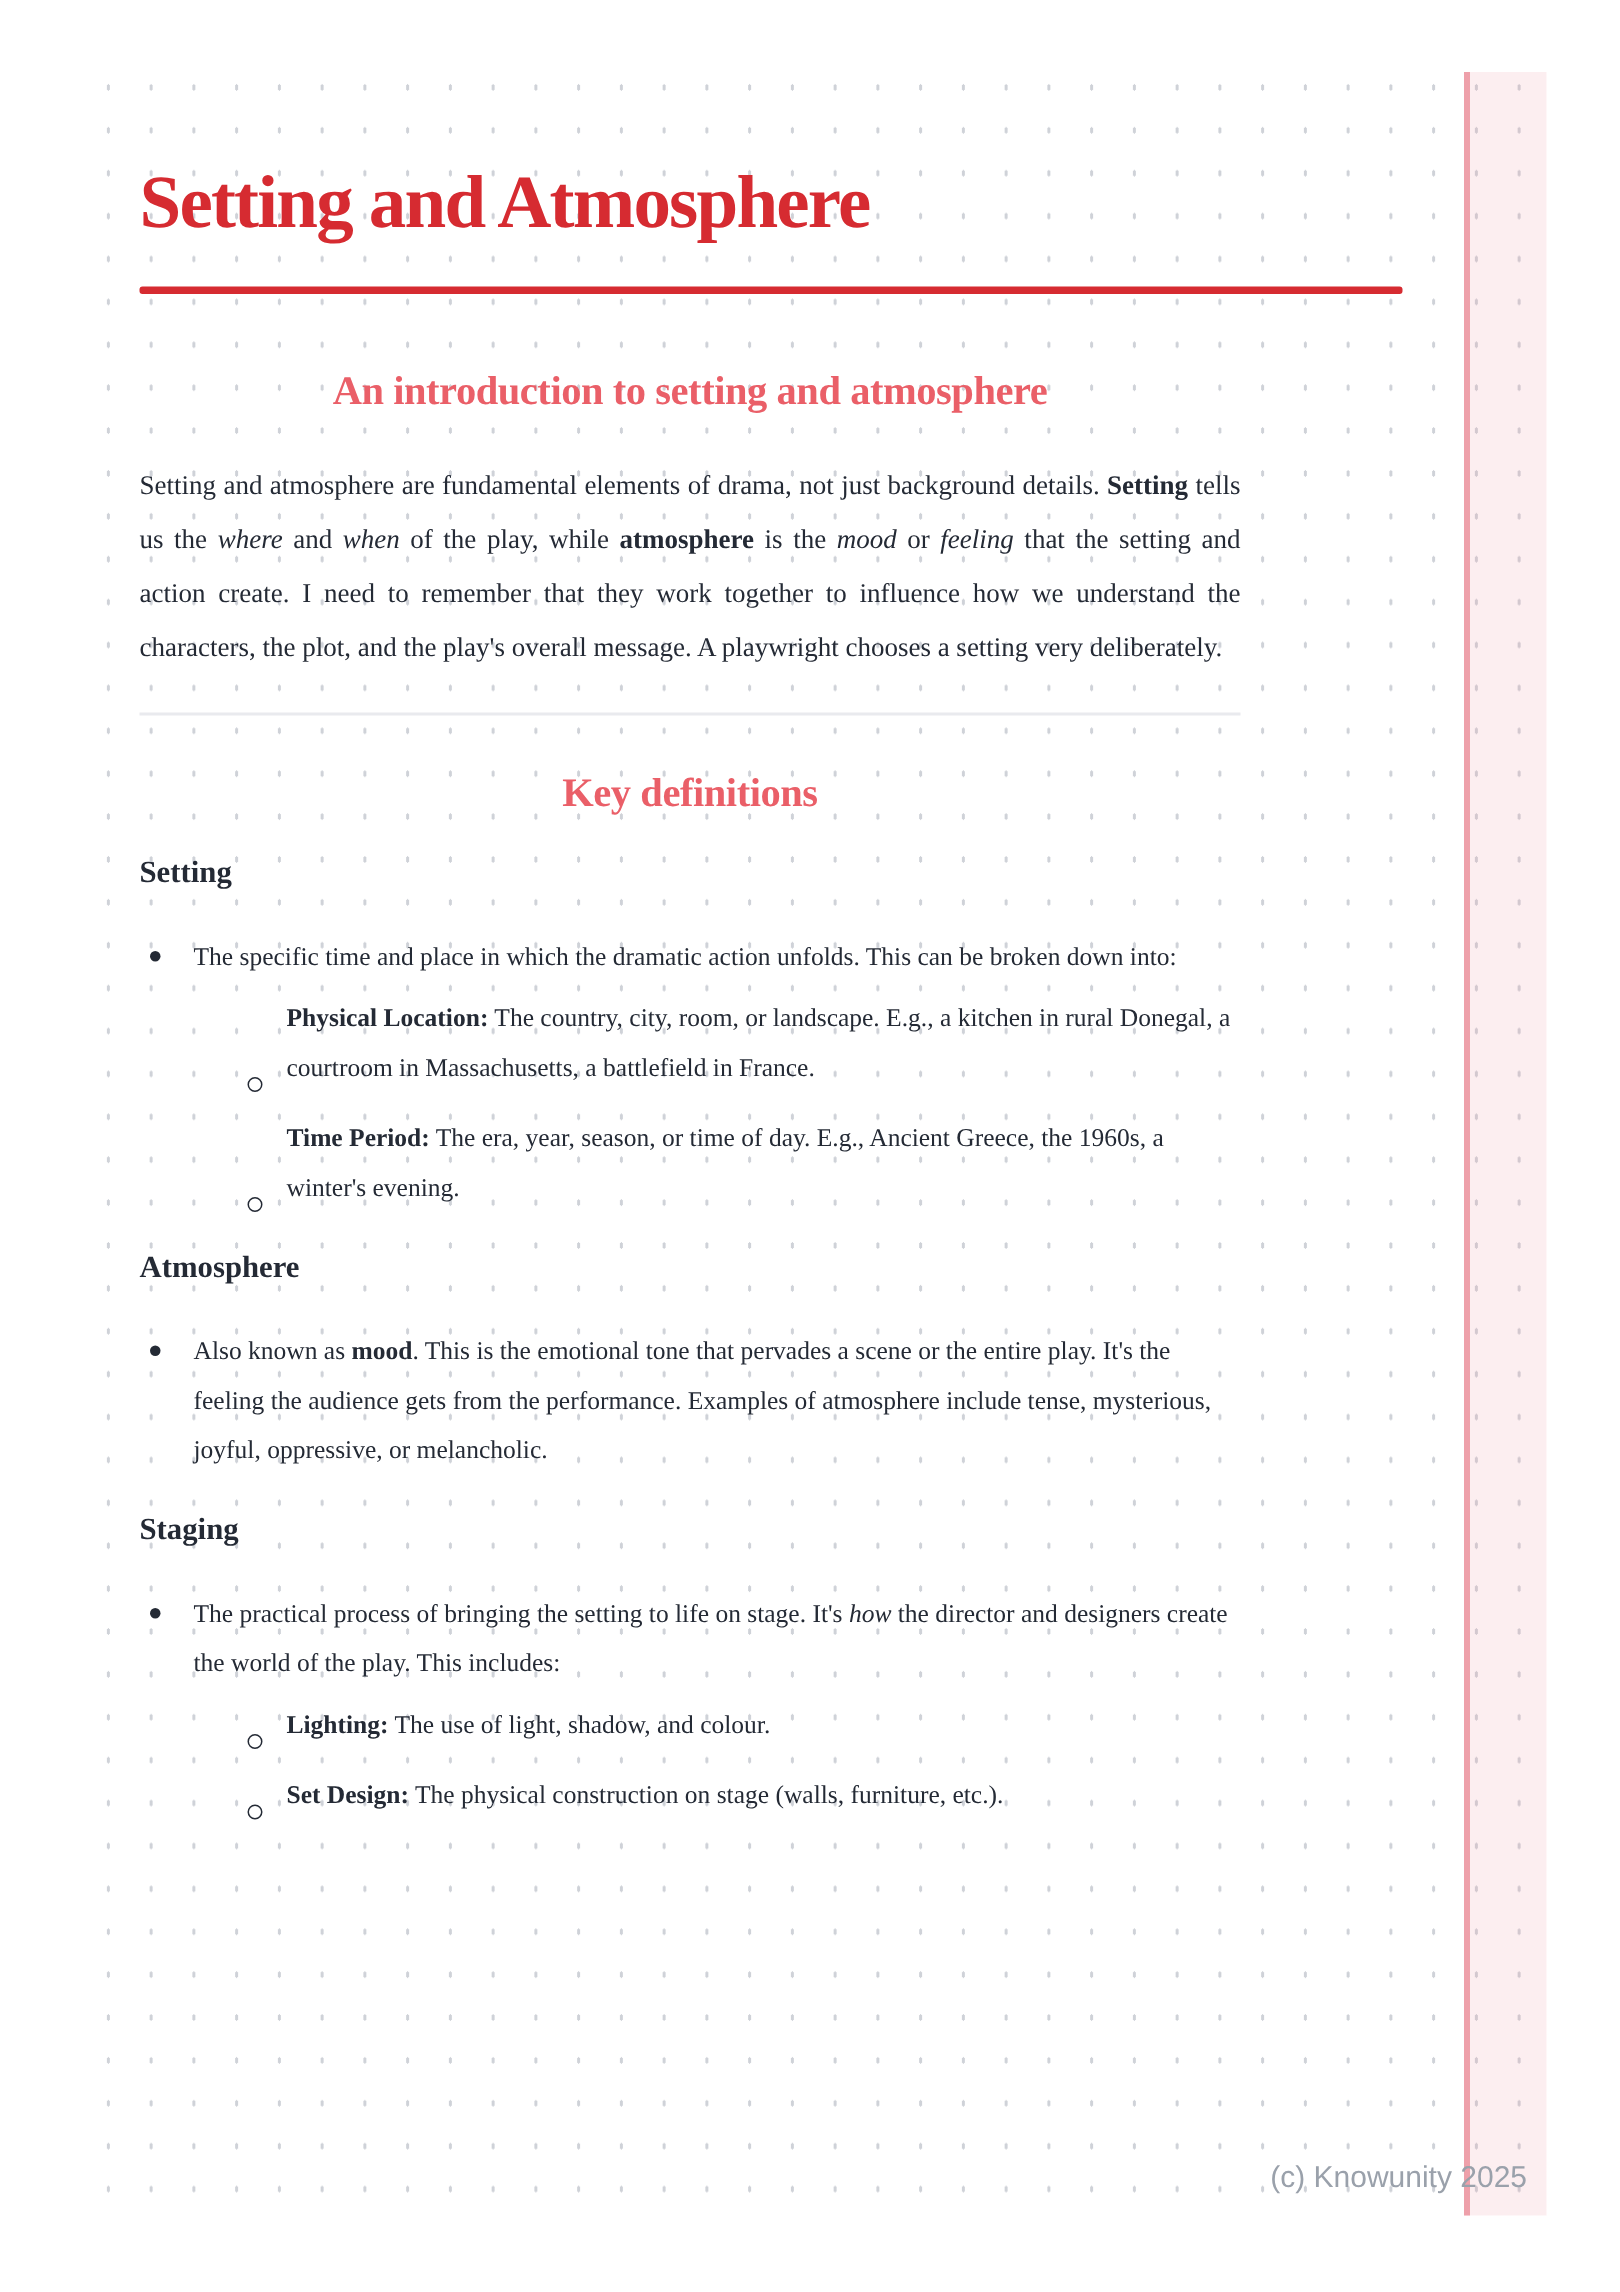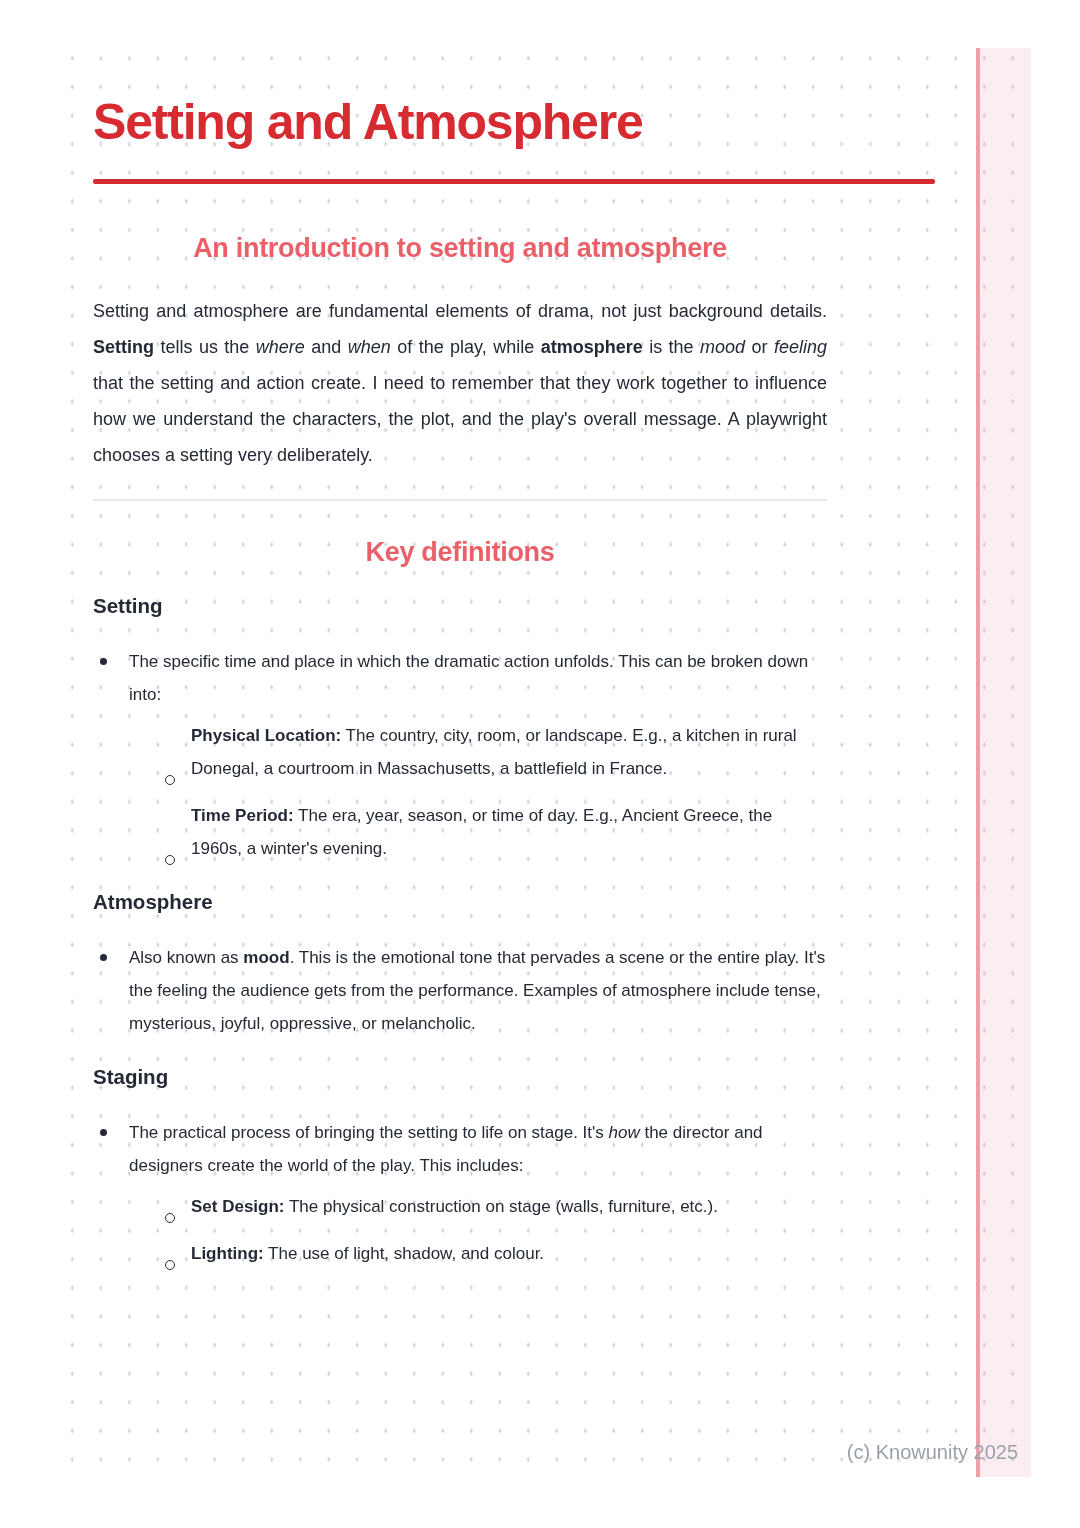--- a/index.html
+++ b/index.html
@@ -12,21 +12,21 @@
     position:absolute;left:58px;top:44px;width:973px;height:1433px;z-index:1;
     background-image:radial-gradient(ellipse 1.1px 2.4px at 50% 50%, var(--dot-gray,#cfd2d8) 96%, rgba(0,0,0,0) 100%);
     background-size:28.5px 28.6px;
   }
   
   .stripe{
     position:absolute;left:976px;top:48px;width:51px;height:1429px;z-index:2;
     background:rgba(236,150,160,0.16);
     border-left:4px solid var(--stripe-edge,#eea0aa);
   }
-  .content{position:absolute;left:93px;top:0;width:734px;z-index:3;}
+  .content{position:absolute;left:93px;top:12px;width:734px;z-index:3;font-family:Liberation Serif, serif;}
   h1{
     margin:94px 0 0 0;font-size:50px;line-height:56px;font-weight:700;letter-spacing:-1.2px;
     color:var(--accent-red,#d62b31);
   }
   .title-rule{
     margin-top:29px;width:842px;height:5px;border-radius:2px;
     background:var(--accent-red,#d62b31);
   }
   h2{
     margin:0;font-size:27px;line-height:34px;font-weight:700;letter-spacing:-0.3px;
@@ -119,25 +119,25 @@
 
     <h3>Staging</h3>
     <ul class="l1">
       <li>
         <span class="m1"></span>
         <div class="li-body">
           <div class="li-text"><span>The practical process of bringing the setting to life on stage. It's </span><span class="i">how</span><span> the director and designers create the world of the play. This includes:</span></div>
           <ul class="l2">
             <li>
               <span class="m2"></span>
-              <div class="li-text"><span class="b">Set Design:</span><span> The physical construction on stage (walls, furniture, etc.).</span></div>
+              <div class="li-text"><span class="b">Lighting:</span><span> The use of light, shadow, and colour.</span></div>
             </li>
             <li>
               <span class="m2"></span>
-              <div class="li-text"><span class="b">Lighting:</span><span> The use of light, shadow, and colour.</span></div>
+              <div class="li-text"><span class="b">Set Design:</span><span> The physical construction on stage (walls, furniture, etc.).</span></div>
             </li>
           </ul>
         </div>
       </li>
     </ul>
   </div>
 
   <div class="watermark">(c) Knowunity 2025</div>
 </div>
 

